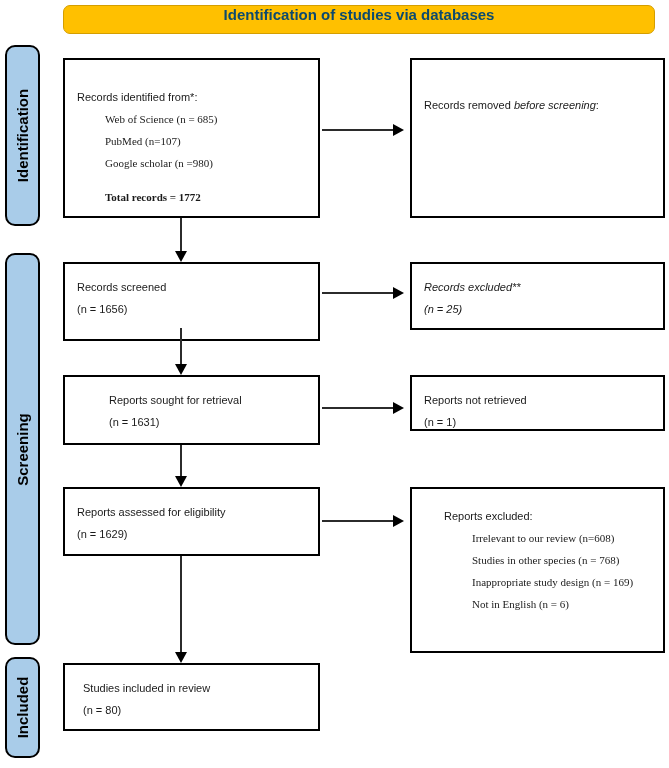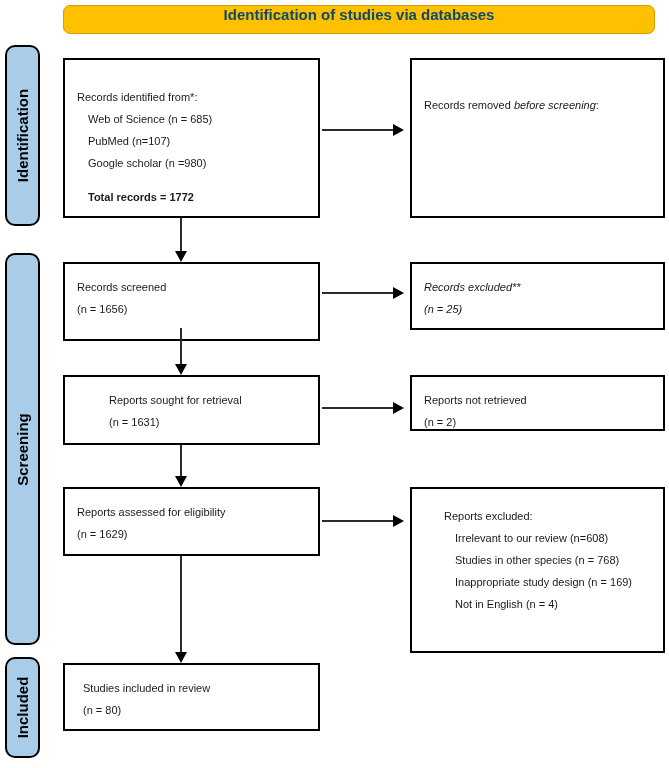--- a/index.html
+++ b/index.html
@@ -22,21 +22,21 @@
   .stage .vtext {
     transform:rotate(-90deg); white-space:nowrap;
     font-weight:bold; font-size:15px; color:#000;
   }
 
   .box {
     position:absolute; background:#fff; border:2px solid #000;
     font-size:11px; line-height:22px;
   }
   .box .pad { padding:12px 10px 0 12px; }
-  .indent { margin-left:11px; }
+  .indent { margin-left:28px;font-family:Liberation Serif, serif; }
   .bold { font-weight:bold; }
   .ital { font-style:italic; }
 
   .harrow { position:absolute; height:2px; background:#2b2b2b; }
   .harrow::after {
     content:""; position:absolute; right:-10px; top:-5px;
     border-left:11px solid #000; border-top:6px solid transparent; border-bottom:6px solid transparent;
   }
   .varrow { position:absolute; width:2px; background:#2b2b2b; }
   .varrow::after {
@@ -94,37 +94,37 @@
 
   <div class="box" style="left:63px; top:375px; width:257px; height:70px;padding-left:32px;">
     <div class="pad">
       <div>Reports sought for retrieval</div>
       <div>(n = 1631)</div>
     </div>
   </div>
   <div class="box" style="left:410px; top:375px; width:255px; height:56px;">
     <div class="pad">
       <div>Reports not retrieved</div>
-      <div>(n = 2)</div>
+      <div>(n = 1)</div>
     </div>
   </div>
 
   <div class="box" style="left:63px; top:487px; width:257px; height:69px;">
     <div class="pad">
       <div>Reports assessed for eligibility</div>
       <div>(n = 1629)</div>
     </div>
   </div>
   <div class="box" style="left:410px; top:487px; width:255px; height:166px;">
     <div class="pad" style="padding-top:16px;padding-left:32px;">
       <div>Reports excluded:</div>
       <div class="indent">Irrelevant to our review (n=608)</div>
       <div class="indent">Studies in other species (n = 768)</div>
       <div class="indent">Inappropriate study design (n = 169)</div>
-      <div class="indent">Not in English (n = 4)</div>
+      <div class="indent">Not in English (n = 6)</div>
     </div>
   </div>
 
   <div class="box" style="left:63px; top:663px; width:257px; height:68px;padding-left:6px;">
     <div class="pad">
       <div>Studies included in review</div>
       <div>(n = 80)</div>
     </div>
   </div>
 

